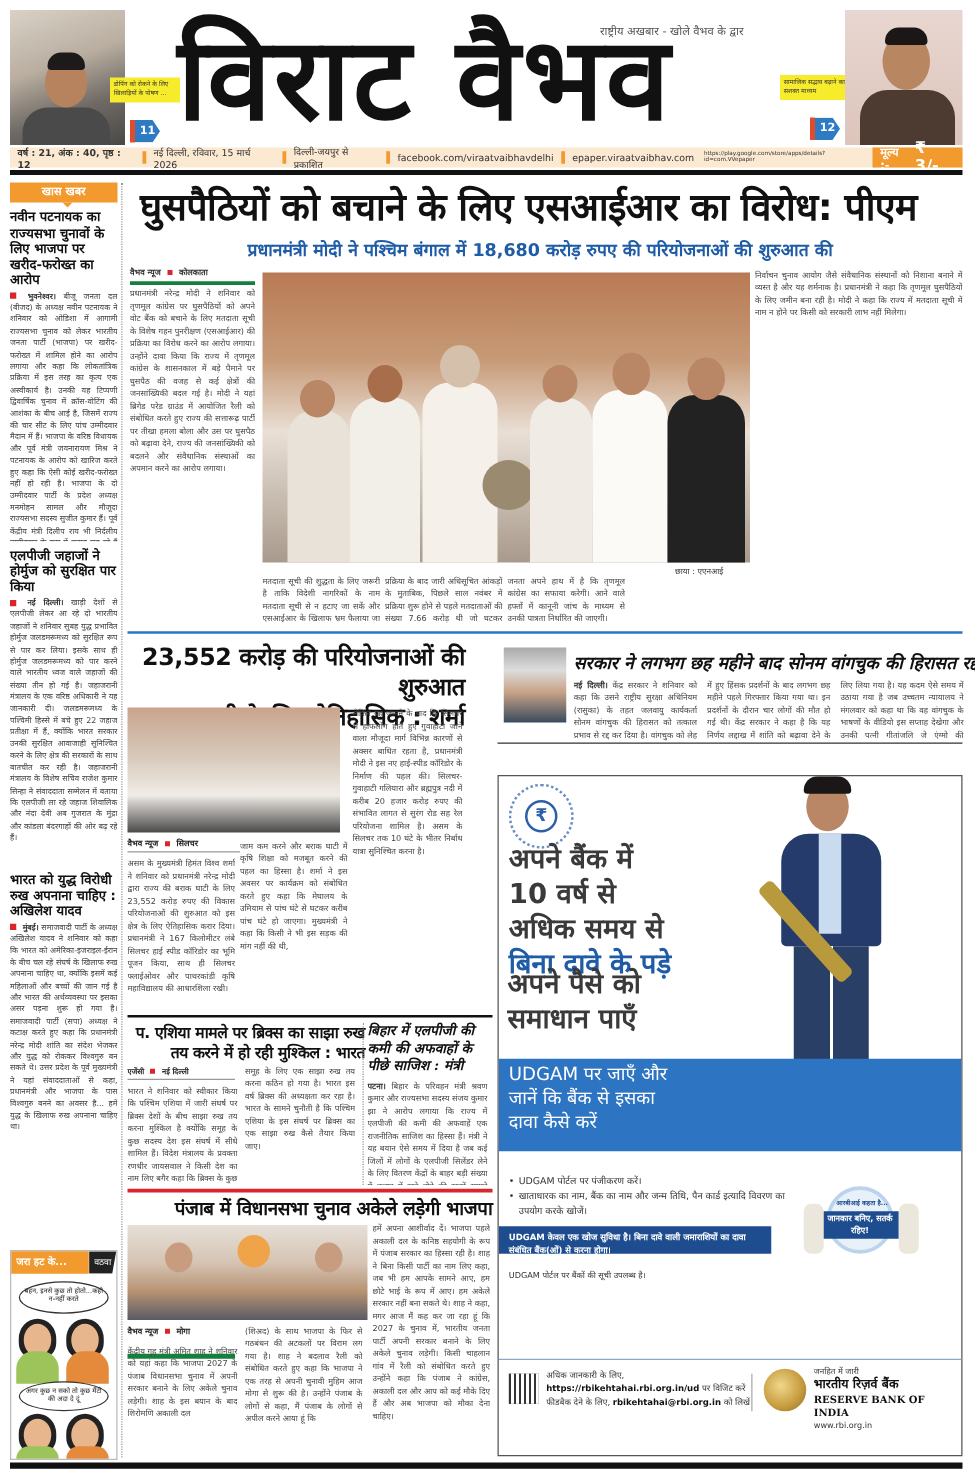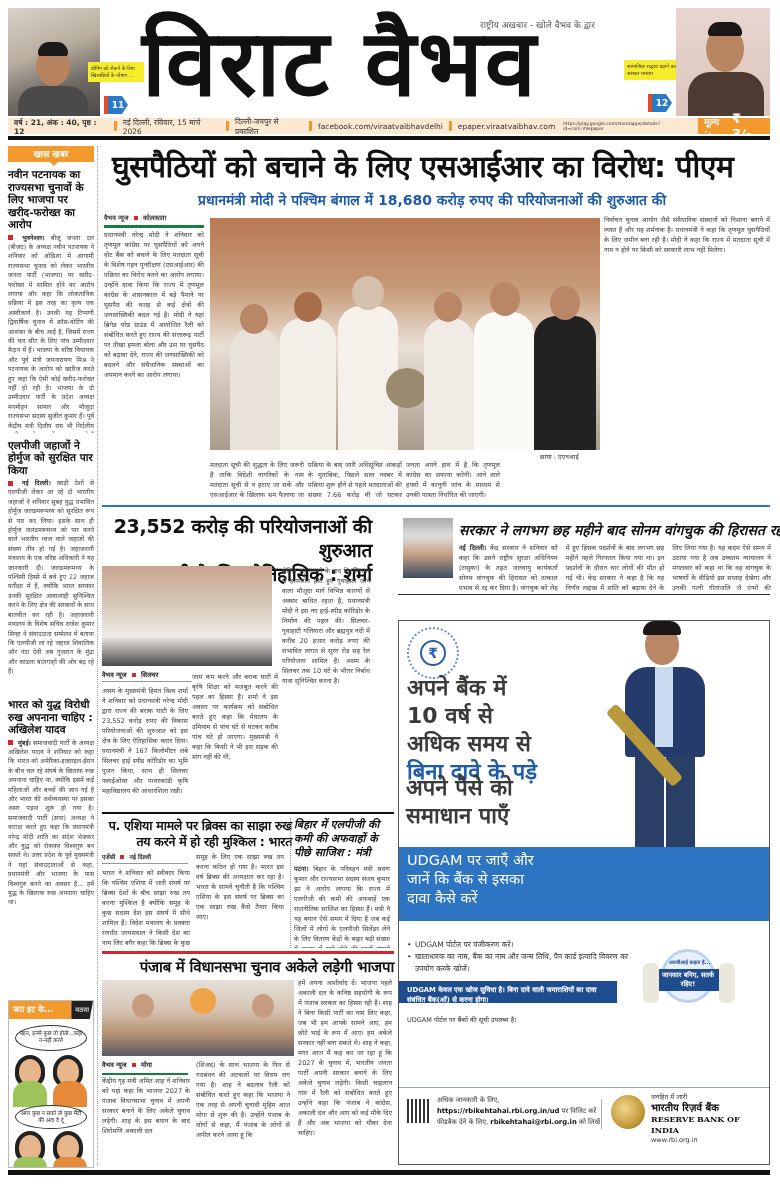--- a/index.html
+++ b/index.html
@@ -267,21 +267,21 @@
   <span>बिहार के परिवहन मंत्री श्रवण कुमार और राज्यसभा सदस्य संजय कुमार झा ने आरोप लगाया कि राज्य में एलपीजी की कमी की अफवाहें एक राजनीतिक साजिश का हिस्सा हैं। मंत्री ने यह बयान ऐसे समय में दिया है जब कई जिलों में लोगों के एलपीजी सिलेंडर लेने के लिए वितरण केंद्रों के बाहर बड़ी संख्या में कतार में खड़े होने की खबरें सामने आई हैं।</span>
 </div>
 
 <div class="abs" style="left:102px;top:951px;width:292px;height:3px;background:#d8262c;"></div>
 <div class="abs hl2" style="left:102px;top:957px;width:292px;font-size:15px;line-height:20px;white-space:nowrap;">पंजाब में विधानसभा चुनाव अकेले लड़ेगी भाजपा</div>
 <div class="photo-block" style="left:102px;top:980px;width:192px;height:76px;background:linear-gradient(180deg,#e6e0d8 0%,#d5c3b3 40%,#b79372 70%,#5a5a66 100%);">
   <div class="head" style="left:30px;top:14px;width:22px;height:24px;background:#c89c7e;"></div>
   <div class="head" style="left:88px;top:8px;width:26px;height:26px;background:#f0a44a;"></div>
   <div class="head" style="left:150px;top:14px;width:22px;height:24px;background:#c89c7e;"></div>
 </div>
-<div class="abs" style="left:102px;top:1060px;width:86px;font-size:6.5px;font-weight:bold;border-bottom:2px solid #15803d;padding-bottom:4px;">
+<div class="abs" style="left:102px;top:1060px;width:86px;font-size:6.5px;font-weight:bold;border-bottom:4px solid #15803d;padding-bottom:14px;">
   <span>वैभव न्यूज</span>
   <span class="red-sq"></span>
   <span>मोगा</span>
 </div>
 <div class="abs body-text" style="left:102px;top:1076px;width:88px;height:90px;overflow:hidden;">केंद्रीय गृह मंत्री अमित शाह ने शनिवार को यहां कहा कि भाजपा 2027 के पंजाब विधानसभा चुनाव में अपनी सरकार बनाने के लिए अकेले चुनाव लड़ेगी। शाह के इस बयान के बाद शिरोमणि अकाली दल</div>
 <div class="abs body-text" style="left:196px;top:1060px;width:94px;height:106px;overflow:hidden;">(शिअद) के साथ भाजपा के फिर से गठबंधन की अटकलों पर विराम लग गया है। शाह ने बदलाव रैली को संबोधित करते हुए कहा कि भाजपा ने एक तरह से अपनी चुनावी मुहिम आज मोगा से शुरू की है। उन्होंने पंजाब के लोगों से कहा, मैं पंजाब के लोगों से अपील करने आया हूं कि</div>
 <div class="abs body-text" style="left:298px;top:978px;width:94px;height:188px;overflow:hidden;">हमें अपना आशीर्वाद दें। भाजपा पहले अकाली दल के कनिष्ठ सहयोगी के रूप में पंजाब सरकार का हिस्सा रही है। शाह ने बिना किसी पार्टी का नाम लिए कहा, जब भी हम आपके सामने आए, हम छोटे भाई के रूप में आए। हम अकेले सरकार नहीं बना सकते थे। शाह ने कहा, मगर आज मैं कह कर जा रहा हूं कि 2027 के चुनाव में, भारतीय जनता पार्टी अपनी सरकार बनाने के लिए अकेले चुनाव लड़ेगी। किसी चाहलान गांव में रैली को संबोधित करते हुए उन्होंने कहा कि पंजाब ने कांग्रेस, अकाली दल और आप को कई मौके दिए हैं और अब भाजपा को मौका देना चाहिए।</div>
 
 <div class="abs" id="ad">
   <div class="abs" id="ad-logo">

